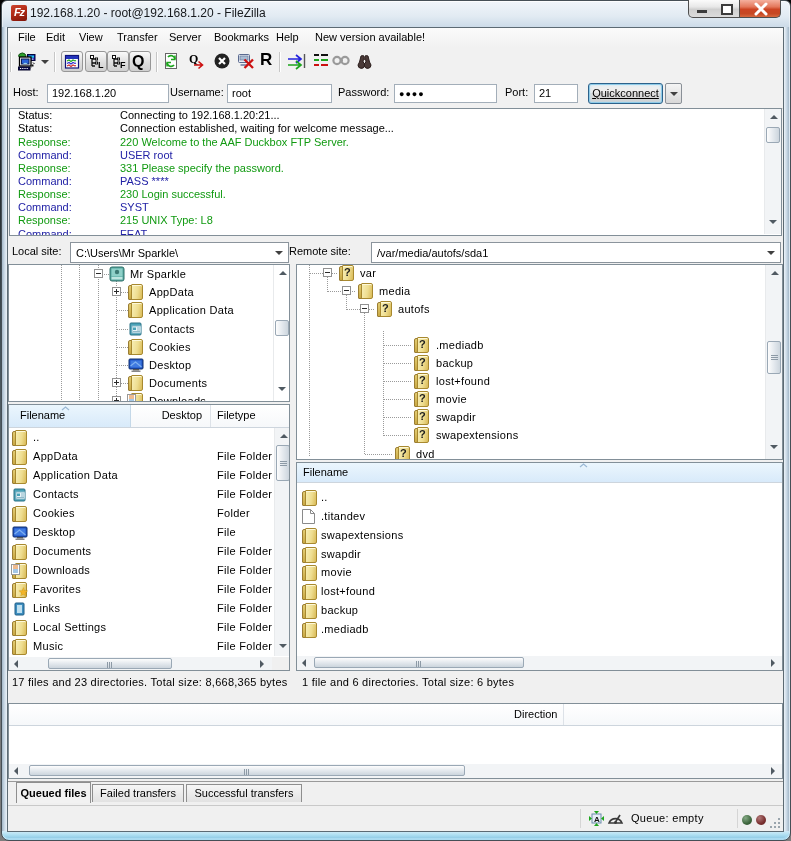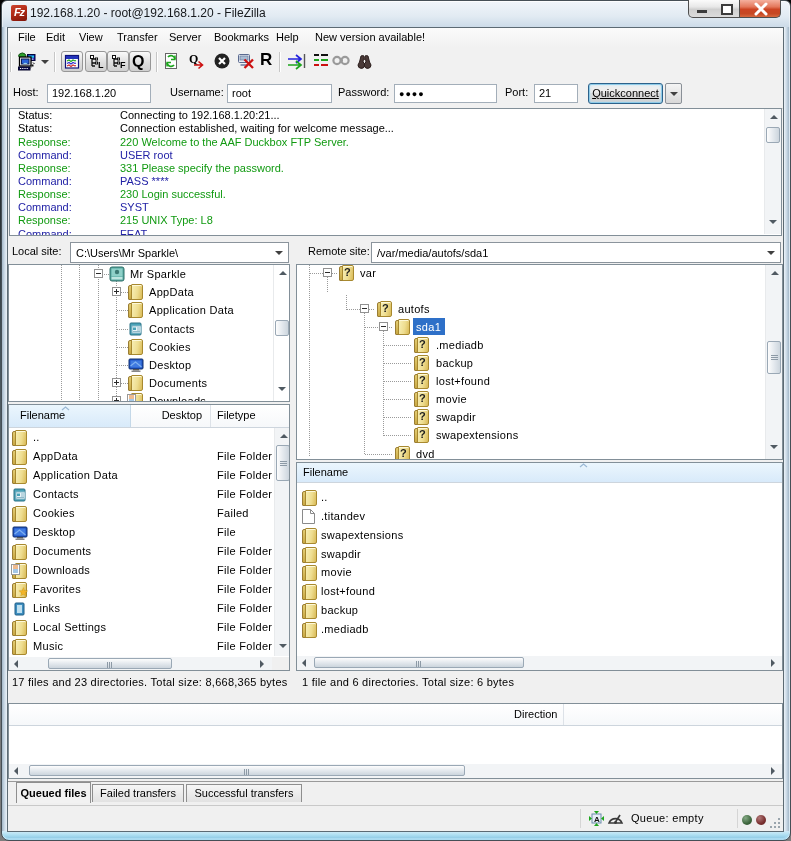--- a/index.html
+++ b/index.html
@@ -227,21 +227,21 @@
   <path d="M8 5.5 h3" stroke="#9a9a9a" stroke-width="2.2"></path>
  </svg>
  <svg class="abs" style="left:348px;top:4px" width="17" height="18" viewBox="0 0 17 18">
   <path d="M2 14 a3.4 3.4 0 1 0 5 -3 l1 -6 a2.5 2 0 0 0 -3 0 l-1.5 6 z" fill="#4a3a38" stroke="#2a1d1c"></path>
   <path d="M15 14 a3.4 3.4 0 1 1 -5 -3 l-1 -6 a2.5 2 0 0 1 3 0 l1.5 6 z" fill="#4a3a38" stroke="#2a1d1c"></path>
   <rect x="7.5" y="6" width="2" height="3" fill="#4a3a38"></rect>
  </svg>
 </div>
 <div id="quickbar" class="abs">
  <span class="qlabel" style="left:5px">Host:</span>
- <span class="qinput" style="left:39px;width:104px">192.168.1.20</span>
+ <span class="qinput" style="left:39px;width:122px">192.168.1.20</span>
  <span class="qlabel" style="left:162px">Username:</span>
  <span class="qinput" style="left:219px;width:105px">root</span>
  <span class="qlabel" style="left:330px">Password:</span>
  <span class="qinput" style="left:386px;width:103px;letter-spacing:1px;font-size:9px;line-height:19px;">●●●●</span>
  <span class="qlabel" style="left:497px">Port:</span>
  <span class="qinput" style="left:526px;width:44px">21</span>
  <span id="qcbtn">Quickconnect</span>
  <span id="qcdrop">
       <span class="tri-d" style="position:absolute;left:4px;top:8px;"></span>
     </span>
@@ -259,21 +259,21 @@
  <div class="ll c-c" style="top:118.6px"><span>Command:</span><i>FEAT</i></div>
  <div class="sbv" style="left:754px;top:0;height:125px;">
   <span class="sar tri-u" style="left:5px;top:6px;"></span>
   <div class="sbthumbv" style="top:18px;height:16px;"></div>
   <span class="sar tri-d" style="left:4px;top:111px;border-top-color:#505a62;"></span>
  </div>
 </div>
 
 <div class="sitelabel" style="left:12px;top:238px;">Local site:</div>
 <div class="combo" style="left:70px;width:219px;">C:\Users\Mr Sparkle\<span class="tri-d"></span></div>
-<div class="sitelabel" style="left:308px;top:238px;">Remote site:</div>
+<div class="sitelabel" style="left:289px;top:238px;">Remote site:</div>
 <div class="combo" style="left:371px;width:410px;">/var/media/autofs/sda1<span class="tri-d"></span></div>
 
 <div id="ltree" class="panel" style="left:8px;top:264px;width:282px;height:138px;">
  <div class="dotv" style="left:52px;top:0;height:136px;"></div>
  <div class="dotv" style="left:70px;top:0;height:136px;"></div>
  <div class="dotv" style="left:89px;top:0;height:136px;"></div>
  <div class="dotv" style="left:107px;top:14px;height:122px;"></div>
  <div class="trow" style="left:0;top:0px;width:264px;">
    <span class="doth" style="left:93px;top:9px;width:7px;"></span>
    <span class="exp" style="left:85px;top:4px;">
@@ -362,37 +362,37 @@
  <div class="trow" style="left:0;top:-1px;width:470px;">
    <span class="doth" style="left:13px;top:9px;width:27px;"></span>
    <span class="exp" style="left:26px;top:4px;">
         <b></b>
       </span>
    <span class="fold" style="left:42px;top:1px;">
         <u>?</u>
       </span>
    <span style="position:absolute;top:0;left:63px;">var</span>
  </div>
+ <div class="trow" style="left:0;top:17px;width:470px;">
+   <span class="doth" style="left:31px;top:9px;width:28px;"></span>
+   <span class="exp" style="left:45px;top:4px;">
+        <b></b>
+      </span>
+   <span class="fold" style="left:61px;top:1px;"></span>
+   <span style="position:absolute;top:0;left:82px;">media</span>
+ </div>
  <div class="trow" style="left:0;top:35px;width:470px;">
    <span class="doth" style="left:50px;top:9px;width:28px;"></span>
    <span class="exp" style="left:63px;top:4px;">
         <b></b>
       </span>
    <span class="fold" style="left:80px;top:1px;">
         <u>?</u>
       </span>
    <span style="position:absolute;top:0;left:101px;">autofs</span>
- </div>
- <div class="trow" style="left:0;top:53px;width:470px;">
-   <span class="doth" style="left:68px;top:9px;width:28px;"></span>
-   <span class="exp" style="left:82px;top:4px;">
-        <b></b>
-      </span>
-   <span class="fold" style="left:98px;top:1px;"></span>
-   <span style="position:absolute;top:0;left:116px;top:0px;width:29px;height:17px;background:#2e70c8;color:#fff;padding-left:3px;">sda1</span>
  </div>
  <div class="trow" style="left:0;top:71px;width:470px;">
    <span class="doth" style="left:87px;top:9px;width:28px;"></span>
    <span class="fold" style="left:117px;top:1px;">
         <u>?</u>
       </span>
    <span style="position:absolute;top:0;left:139px;">.mediadb</span>
  </div>
  <div class="trow" style="left:0;top:89px;width:470px;">
    <span class="doth" style="left:87px;top:9px;width:28px;"></span>
@@ -462,21 +462,21 @@
  </div>
  <div class="lrow" style="left:0;top:23px;"><span class="fold" style="left:3px;top:2px;"></span><span style="position:absolute;top:0;left:24px;">..</span></div>
  <div class="lrow" style="left:0;top:42px;"><span class="fold" style="left:3px;top:2px;"></span><span style="position:absolute;top:0;left:24px;">AppData</span><span style="position:absolute;top:0;left:208px;">File Folder</span></div>
  <div class="lrow" style="left:0;top:61px;"><span class="fold" style="left:3px;top:2px;"></span><span style="position:absolute;top:0;left:24px;">Application Data</span><span style="position:absolute;top:0;left:208px;">File Folder</span></div>
  <div class="lrow" style="left:0;top:80px;"><svg class="i16" style="left:3px;top:2px;" viewBox="0 0 16 16">
         <rect x="2" y="2" width="11" height="12" rx="1" fill="#4aa3b8" stroke="#2a7084"></rect>
         <rect x="4" y="5" width="9" height="7" fill="#e8f4f8" stroke="#88b8c8"></rect>
         <rect x="5" y="6.5" width="3" height="2.5" fill="#4aa3b8"></rect>
         <path d="M9 7 h3 M9 9 h3 M5 10.5 h7" stroke="#7aaabb" stroke-width="0.8"></path>
       </svg><span style="position:absolute;top:0;left:24px;">Contacts</span><span style="position:absolute;top:0;left:208px;">File Folder</span></div>
- <div class="lrow" style="left:0;top:99px;"><span class="fold" style="left:3px;top:2px;"></span><span style="position:absolute;top:0;left:24px;">Cookies</span><span style="position:absolute;top:0;left:208px;">Failed</span></div>
+ <div class="lrow" style="left:0;top:99px;"><span class="fold" style="left:3px;top:2px;"></span><span style="position:absolute;top:0;left:24px;">Cookies</span><span style="position:absolute;top:0;left:208px;">Folder</span></div>
  <div class="lrow" style="left:0;top:118px;"><svg class="i16" style="left:3px;top:2px;" viewBox="0 0 16 16">
         <rect x="1" y="2" width="14" height="10" rx="1" fill="#1f52c4" stroke="#11306e"></rect>
         <rect x="2.5" y="3.5" width="11" height="7" fill="#3f7ae0"></rect>
         <path d="M2.5 9 l5 -4 l6 5" stroke="#7fb0f0" stroke-width="1.2" fill="none"></path>
         <rect x="5" y="12" width="6" height="1.5" fill="#555"></rect>
         <rect x="3.5" y="13.5" width="9" height="1.5" fill="#888"></rect>
       </svg><span style="position:absolute;top:0;left:24px;">Desktop</span><span style="position:absolute;top:0;left:208px;">File</span></div>
  <div class="lrow" style="left:0;top:137px;"><span class="fold" style="left:3px;top:2px;"></span><span style="position:absolute;top:0;left:24px;">Documents</span><span style="position:absolute;top:0;left:208px;">File Folder</span></div>
  <div class="lrow" style="left:0;top:156px;"><span class="fold" style="left:3px;top:2px;"></span><svg class="i16" style="left:2px;top:3px;width:9px;height:11px;" viewBox="0 0 9 11">
         <rect x="0.5" y="0.5" width="8" height="10" fill="#fff" stroke="#999"></rect>

